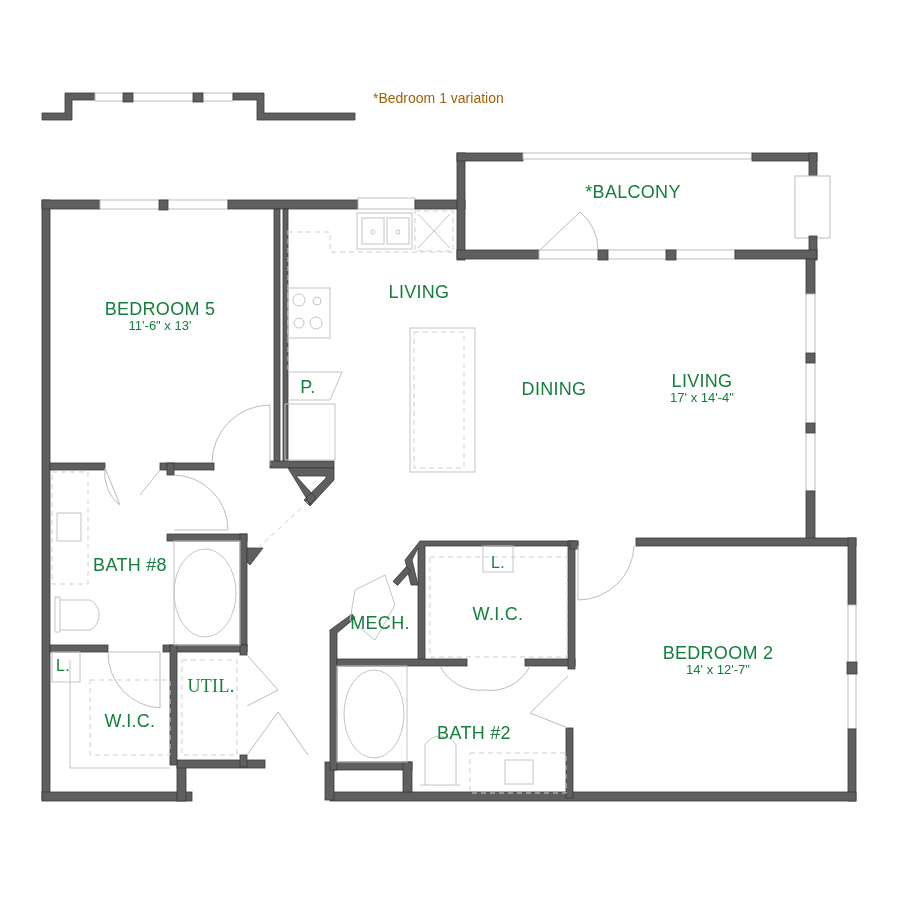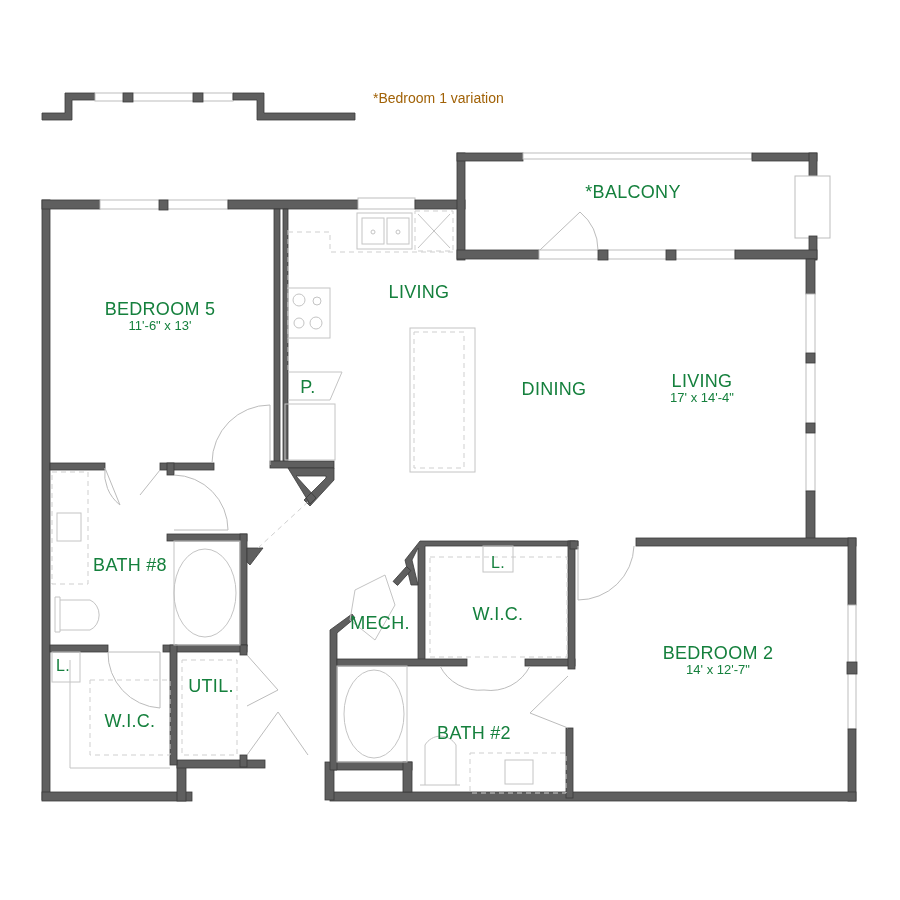--- a/index.html
+++ b/index.html
@@ -184,21 +184,21 @@
 </div>
 <div class="lbl" style="left:130px; top:556px;">
   <span class="name">BATH #8</span>
 </div>
 <div class="lbl small" style="left:63px; top:656px;">
   <span class="name">L.</span>
 </div>
 <div class="lbl" style="left:130px; top:712px;">
   <span class="name">W.I.C.</span>
 </div>
-<div class="lbl" style="left:211px; top:677px;">
+<div class="lbl" style="left:211px; top:677px;font-family:Liberation Serif, serif;">
   <span class="name">UTIL.</span>
 </div>
 <div class="lbl" style="left:380px; top:614px;">
   <span class="name">MECH.</span>
 </div>
 <div class="lbl small" style="left:498px; top:553px;">
   <span class="name">L.</span>
 </div>
 <div class="lbl" style="left:498px; top:605px;">
   <span class="name">W.I.C.</span>

